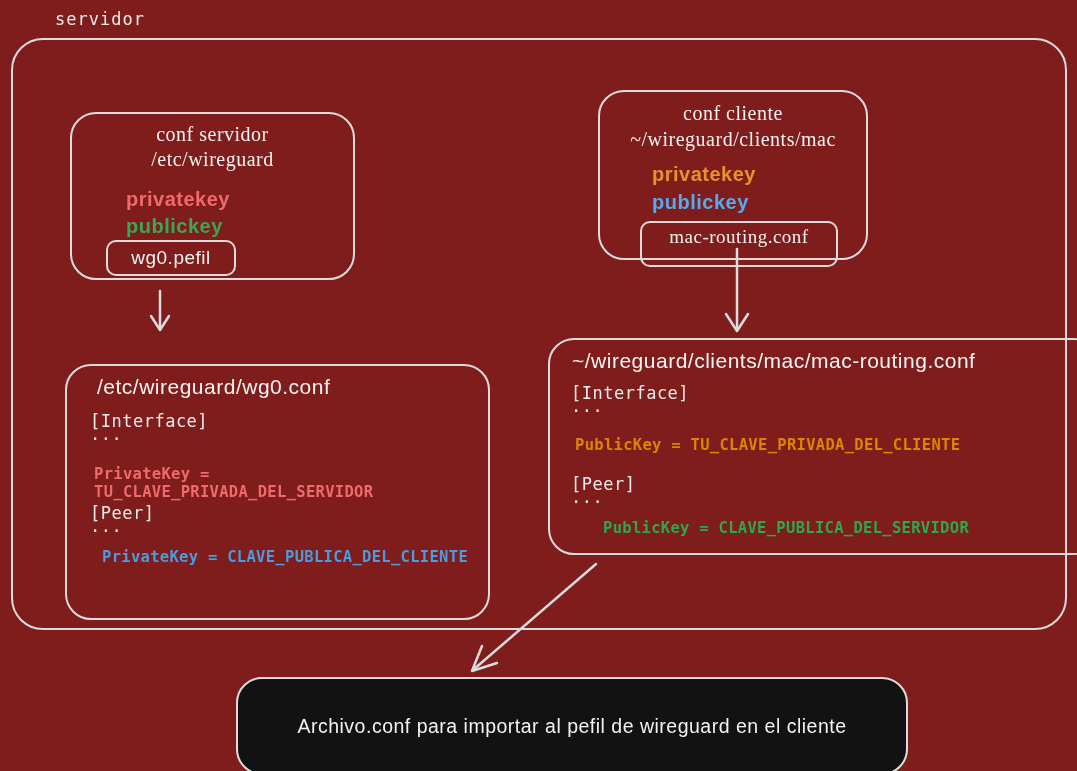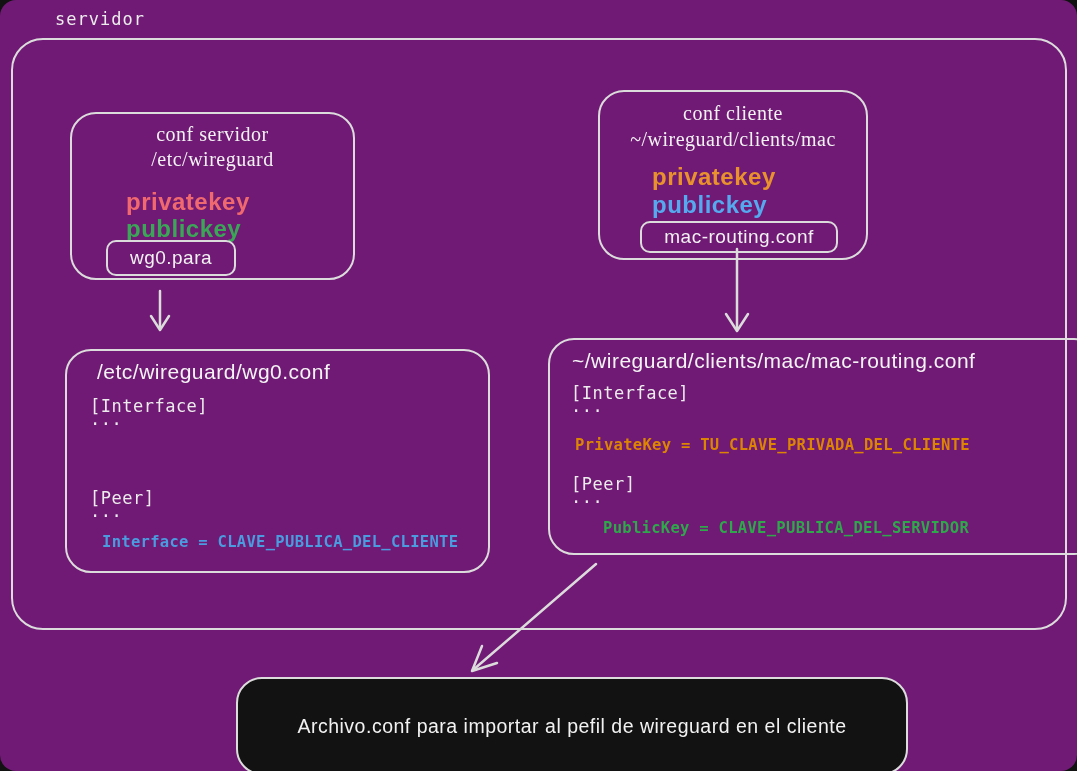--- a/index.html
+++ b/index.html
@@ -1,66 +1,65 @@
 <!DOCTYPE html>
 <html><head>
 <meta charset="utf-8">
 <style>
   html,body{margin:0;padding:0;background:#121212;}
   .stage{
     position:relative;
     width:1077px;height:771px;
-    background:#701a75;
+    background:#7f1d1d;
     overflow:hidden;
     font-family:"Liberation Sans", sans-serif;
     color:#ececec;
-    border-radius:16px;
   }
   .hand{font-family:"Liberation Sans", sans-serif;}
 
   .outer-label{
     position:absolute;left:55px;top:9px;
     font-family:"DejaVu Sans Mono", monospace;
     font-size:17px;color:#ececec;letter-spacing:1px;
   }
   .big-frame{
     position:absolute;left:11px;top:38px;width:1052px;height:588px;
     border:2.5px solid #dcdcdc;border-radius:32px;
   }
 
   .box{
     position:absolute;
     border:2.5px solid #dcdcdc;border-radius:26px;
     box-sizing:border-box;
   }
   .box-server-conf{left:70px;top:112px;width:285px;height:168px;}
   .box-client-conf{left:598px;top:90px;width:270px;height:170px;}
-  .box-server-file{left:65px;top:349px;width:425px;height:224px;}
+  .box-server-file{left:65px;top:364px;width:425px;height:256px;}
   .box-client-file{left:548px;top:338px;width:552px;height:217px;}
   .box-note{left:236px;top:677px;width:672px;height:98px;background:#121212;}
 
   .title-center{
     position:absolute;left:0;right:0;text-align:center;
     font-size:20px;letter-spacing:.5px;color:#f2f2f2;font-family:Liberation Serif, serif;
   }
   .keyline{
-    position:absolute;font-size:24px;font-weight:600;letter-spacing:.5px;
+    position:absolute;font-size:20px;font-weight:600;letter-spacing:.5px;
   }
   .red{color:#f0696f;}
   .green{color:#3aa757;}
   .orange{color:#e8912d;}
   .blue{color:#55a9ef;}
 
   .chip{
     position:absolute;border:2.5px solid #dcdcdc;border-radius:10px;
     box-sizing:border-box;text-align:center;color:#f2f2f2;
     font-size:19px;letter-spacing:.5px;
   }
   .chip-wg0{left:34px;top:126px;width:130px;height:36px;line-height:32px;}
-  .chip-mac{left:40px;top:129px;width:198px;height:32px;line-height:27px;}
+  .chip-mac{left:40px;top:129px;width:198px;height:46px;line-height:27px;font-family:Liberation Serif, serif;}
 
   .file-title{
     position:absolute;font-size:21px;letter-spacing:.5px;color:#f4f4f4;
   }
   .code-line{
     position:absolute;font-family:"DejaVu Sans Mono", monospace;
     font-size:17px;color:#ececec;letter-spacing:.5px;
   }
   .code-kv{
     position:absolute;font-family:"DejaVu Sans Mono", monospace;
@@ -85,45 +84,46 @@
 
   <div class="outer-label">servidor</div>
 
   <div class="big-frame"></div>
 
   <div class="box box-server-conf">
     <div class="title-center hand" style="top:34px;">/etc/wireguard</div>
     <div class="title-center hand" style="top:9px;">conf servidor</div>
     <div class="keyline red hand" style="left:54px;top:74px;">privatekey</div>
     <div class="keyline green hand" style="left:54px;top:101px;">publickey</div>
-    <div class="chip chip-wg0 hand">wg0.para</div>
+    <div class="chip chip-wg0 hand">wg0.pefil</div>
   </div>
 
   <div class="box box-client-conf">
     <div class="title-center hand" style="top:10px;">conf cliente</div>
     <div class="title-center hand" style="top:36px;">~/wireguard/clients/mac</div>
     <div class="keyline orange hand" style="left:52px;top:71px;">privatekey</div>
     <div class="keyline blue hand" style="left:52px;top:99px;">publickey</div>
     <div class="chip chip-mac hand">mac-routing.conf</div>
   </div>
 
   <div class="box box-server-file">
     <div class="file-title hand" style="left:30px;top:9px;">/etc/wireguard/wg0.conf</div>
     <div class="code-line" style="left:23px;top:45px;">[Interface]</div>
     <div class="code-line" style="left:23px;top:58px;">...</div>
+    <div class="code-kv code-red" style="left:27px;top:99px;">PrivateKey = TU_CLAVE_PRIVADA_DEL_SERVIDOR</div>
     <div class="code-line" style="left:23px;top:137px;">[Peer]</div>
     <div class="code-line" style="left:23px;top:150px;">...</div>
-    <div class="code-kv code-blue" style="left:35px;top:182px;">Interface = CLAVE_PUBLICA_DEL_CLIENTE</div>
+    <div class="code-kv code-blue" style="left:35px;top:182px;">PrivateKey = CLAVE_PUBLICA_DEL_CLIENTE</div>
   </div>
 
   <div class="box box-client-file">
     <div class="file-title hand" style="left:22px;top:9px;">~/wireguard/clients/mac/mac-routing.conf</div>
     <div class="code-line" style="left:21px;top:43px;">[Interface]</div>
     <div class="code-line" style="left:21px;top:56px;">...</div>
-    <div class="code-kv code-orange" style="left:25px;top:96px;">PrivateKey = TU_CLAVE_PRIVADA_DEL_CLIENTE</div>
+    <div class="code-kv code-orange" style="left:25px;top:96px;">PublicKey = TU_CLAVE_PRIVADA_DEL_CLIENTE</div>
     <div class="code-line" style="left:21px;top:134px;">[Peer]</div>
     <div class="code-line" style="left:21px;top:147px;">...</div>
     <div class="code-kv code-green" style="left:25px;top:179px;margin-left:28px;">PublicKey = CLAVE_PUBLICA_DEL_SERVIDOR</div>
   </div>
 
   <div class="box box-note">
     <div class="note-text hand">Archivo.conf para importar al pefil de wireguard en el cliente</div>
   </div>
 
   <svg class="arrows" width="1077" height="771" viewBox="0 0 1077 771">

